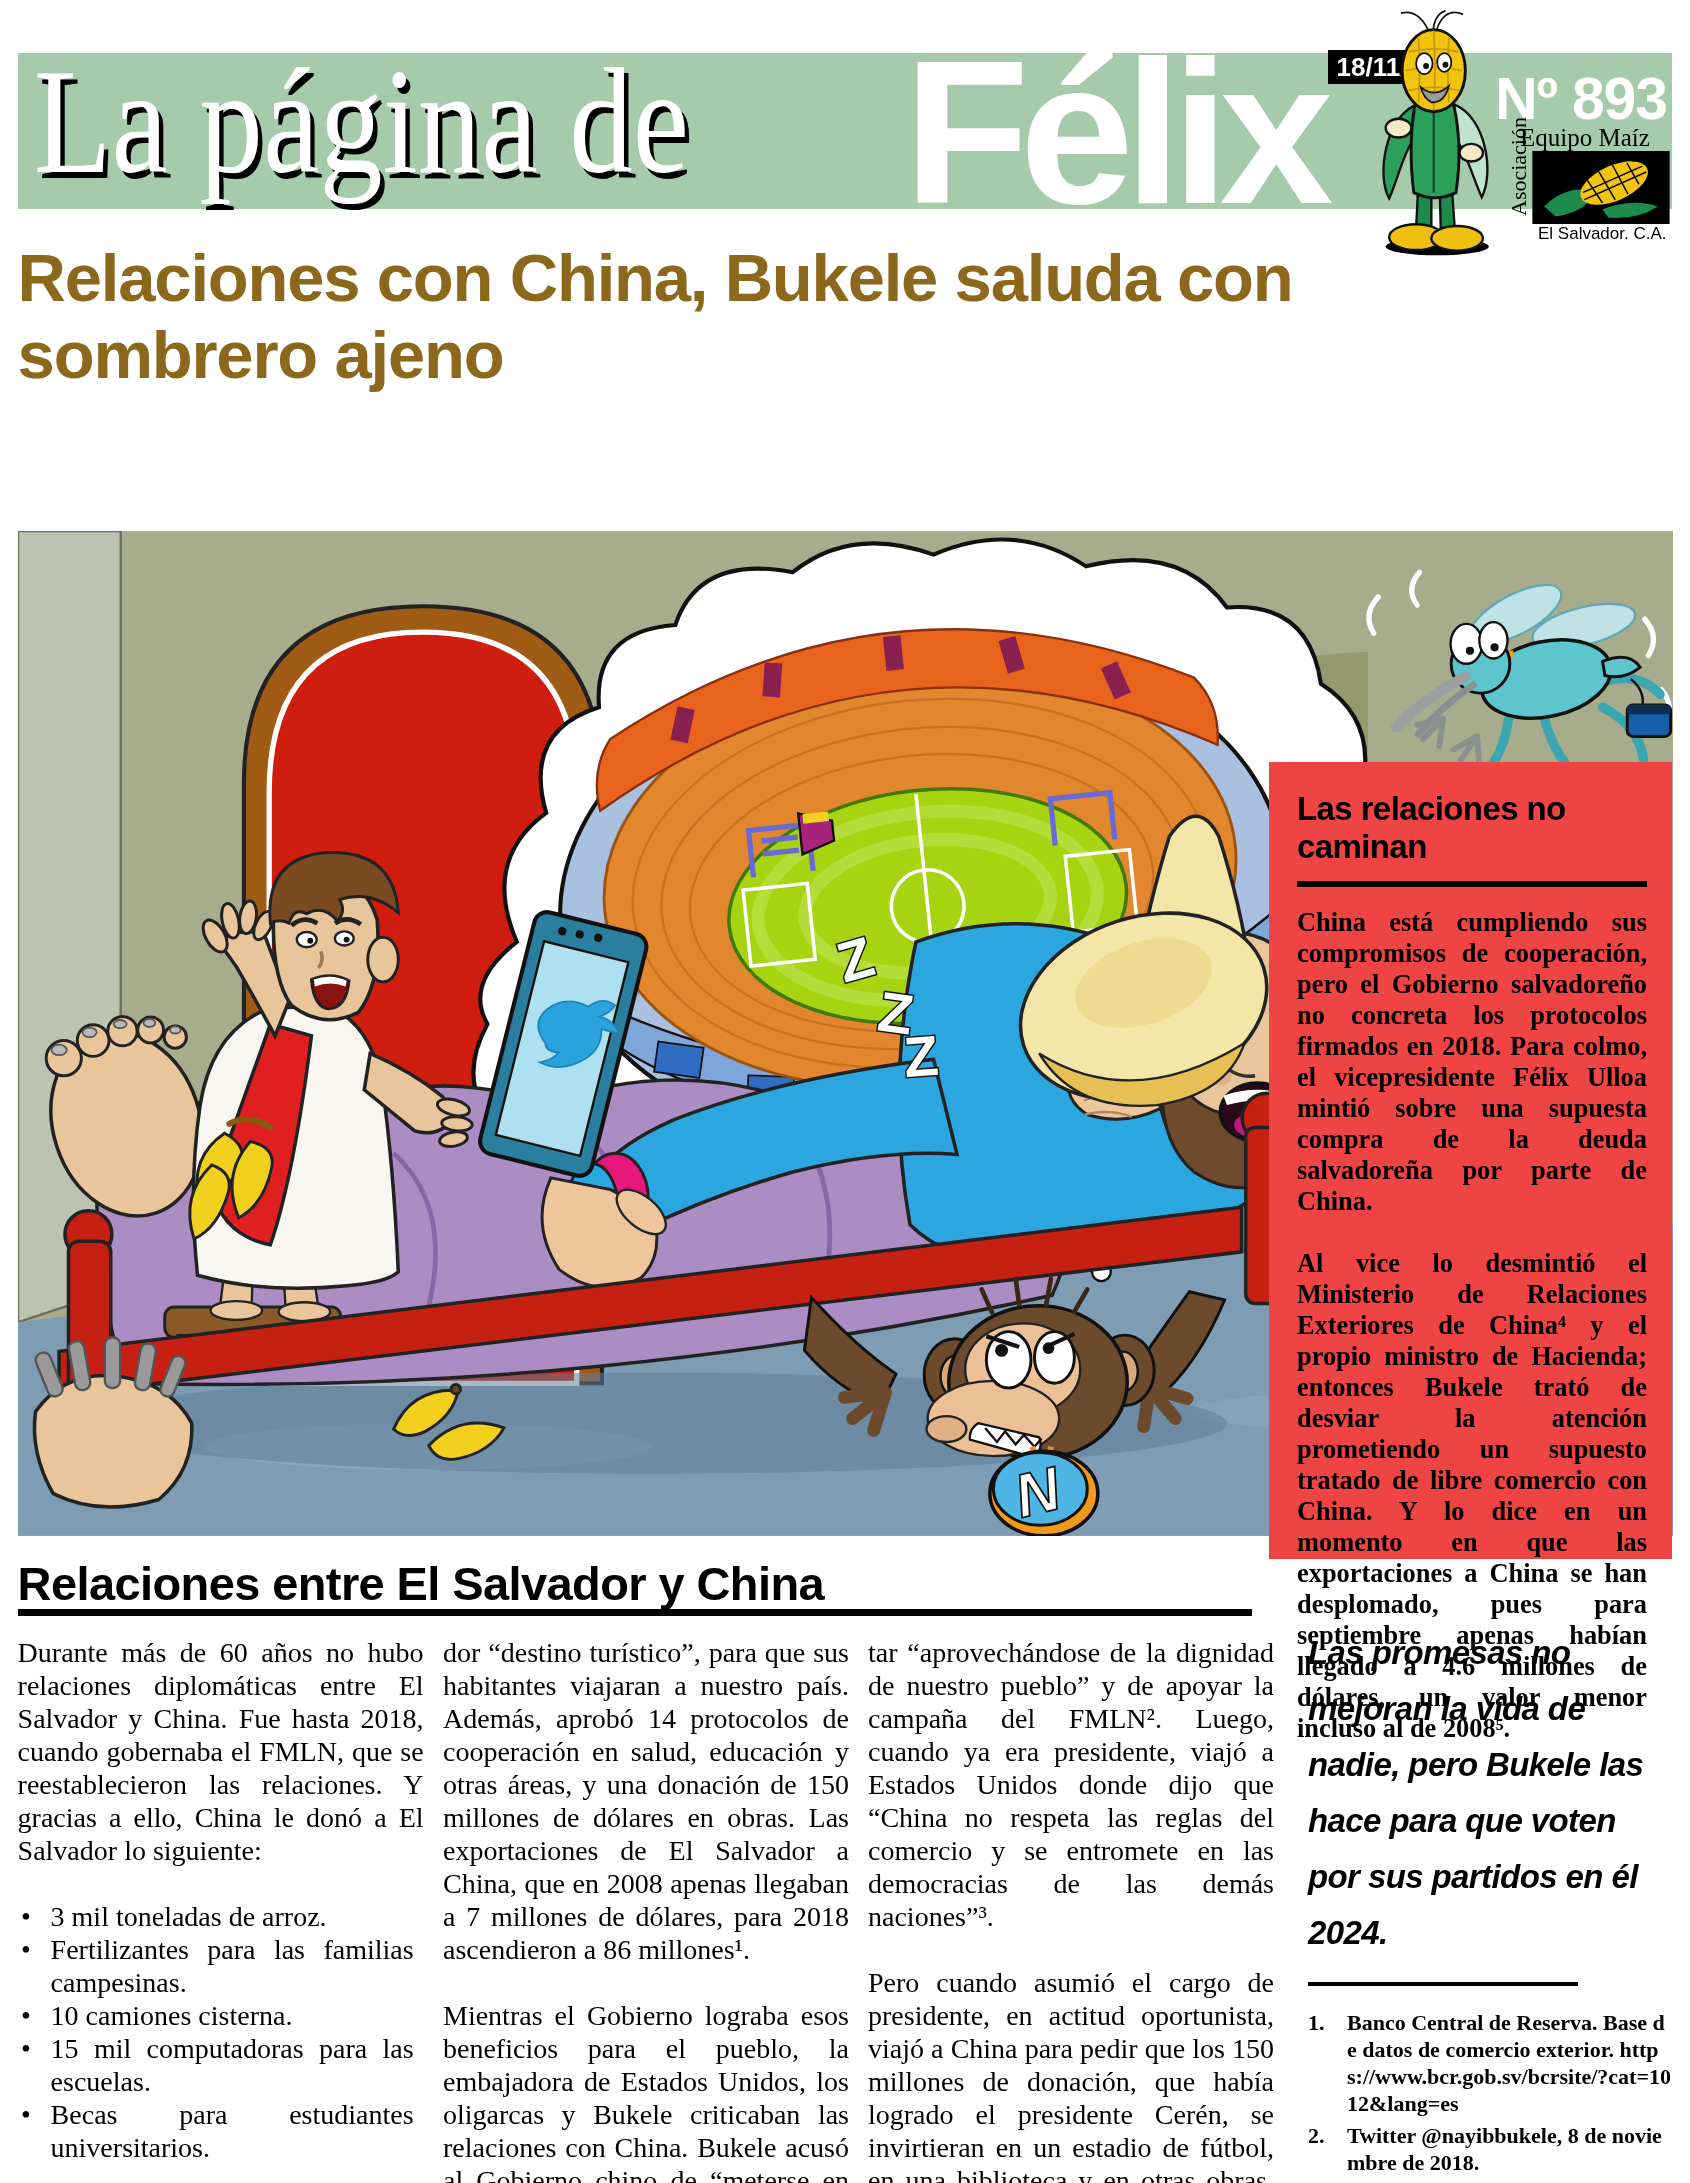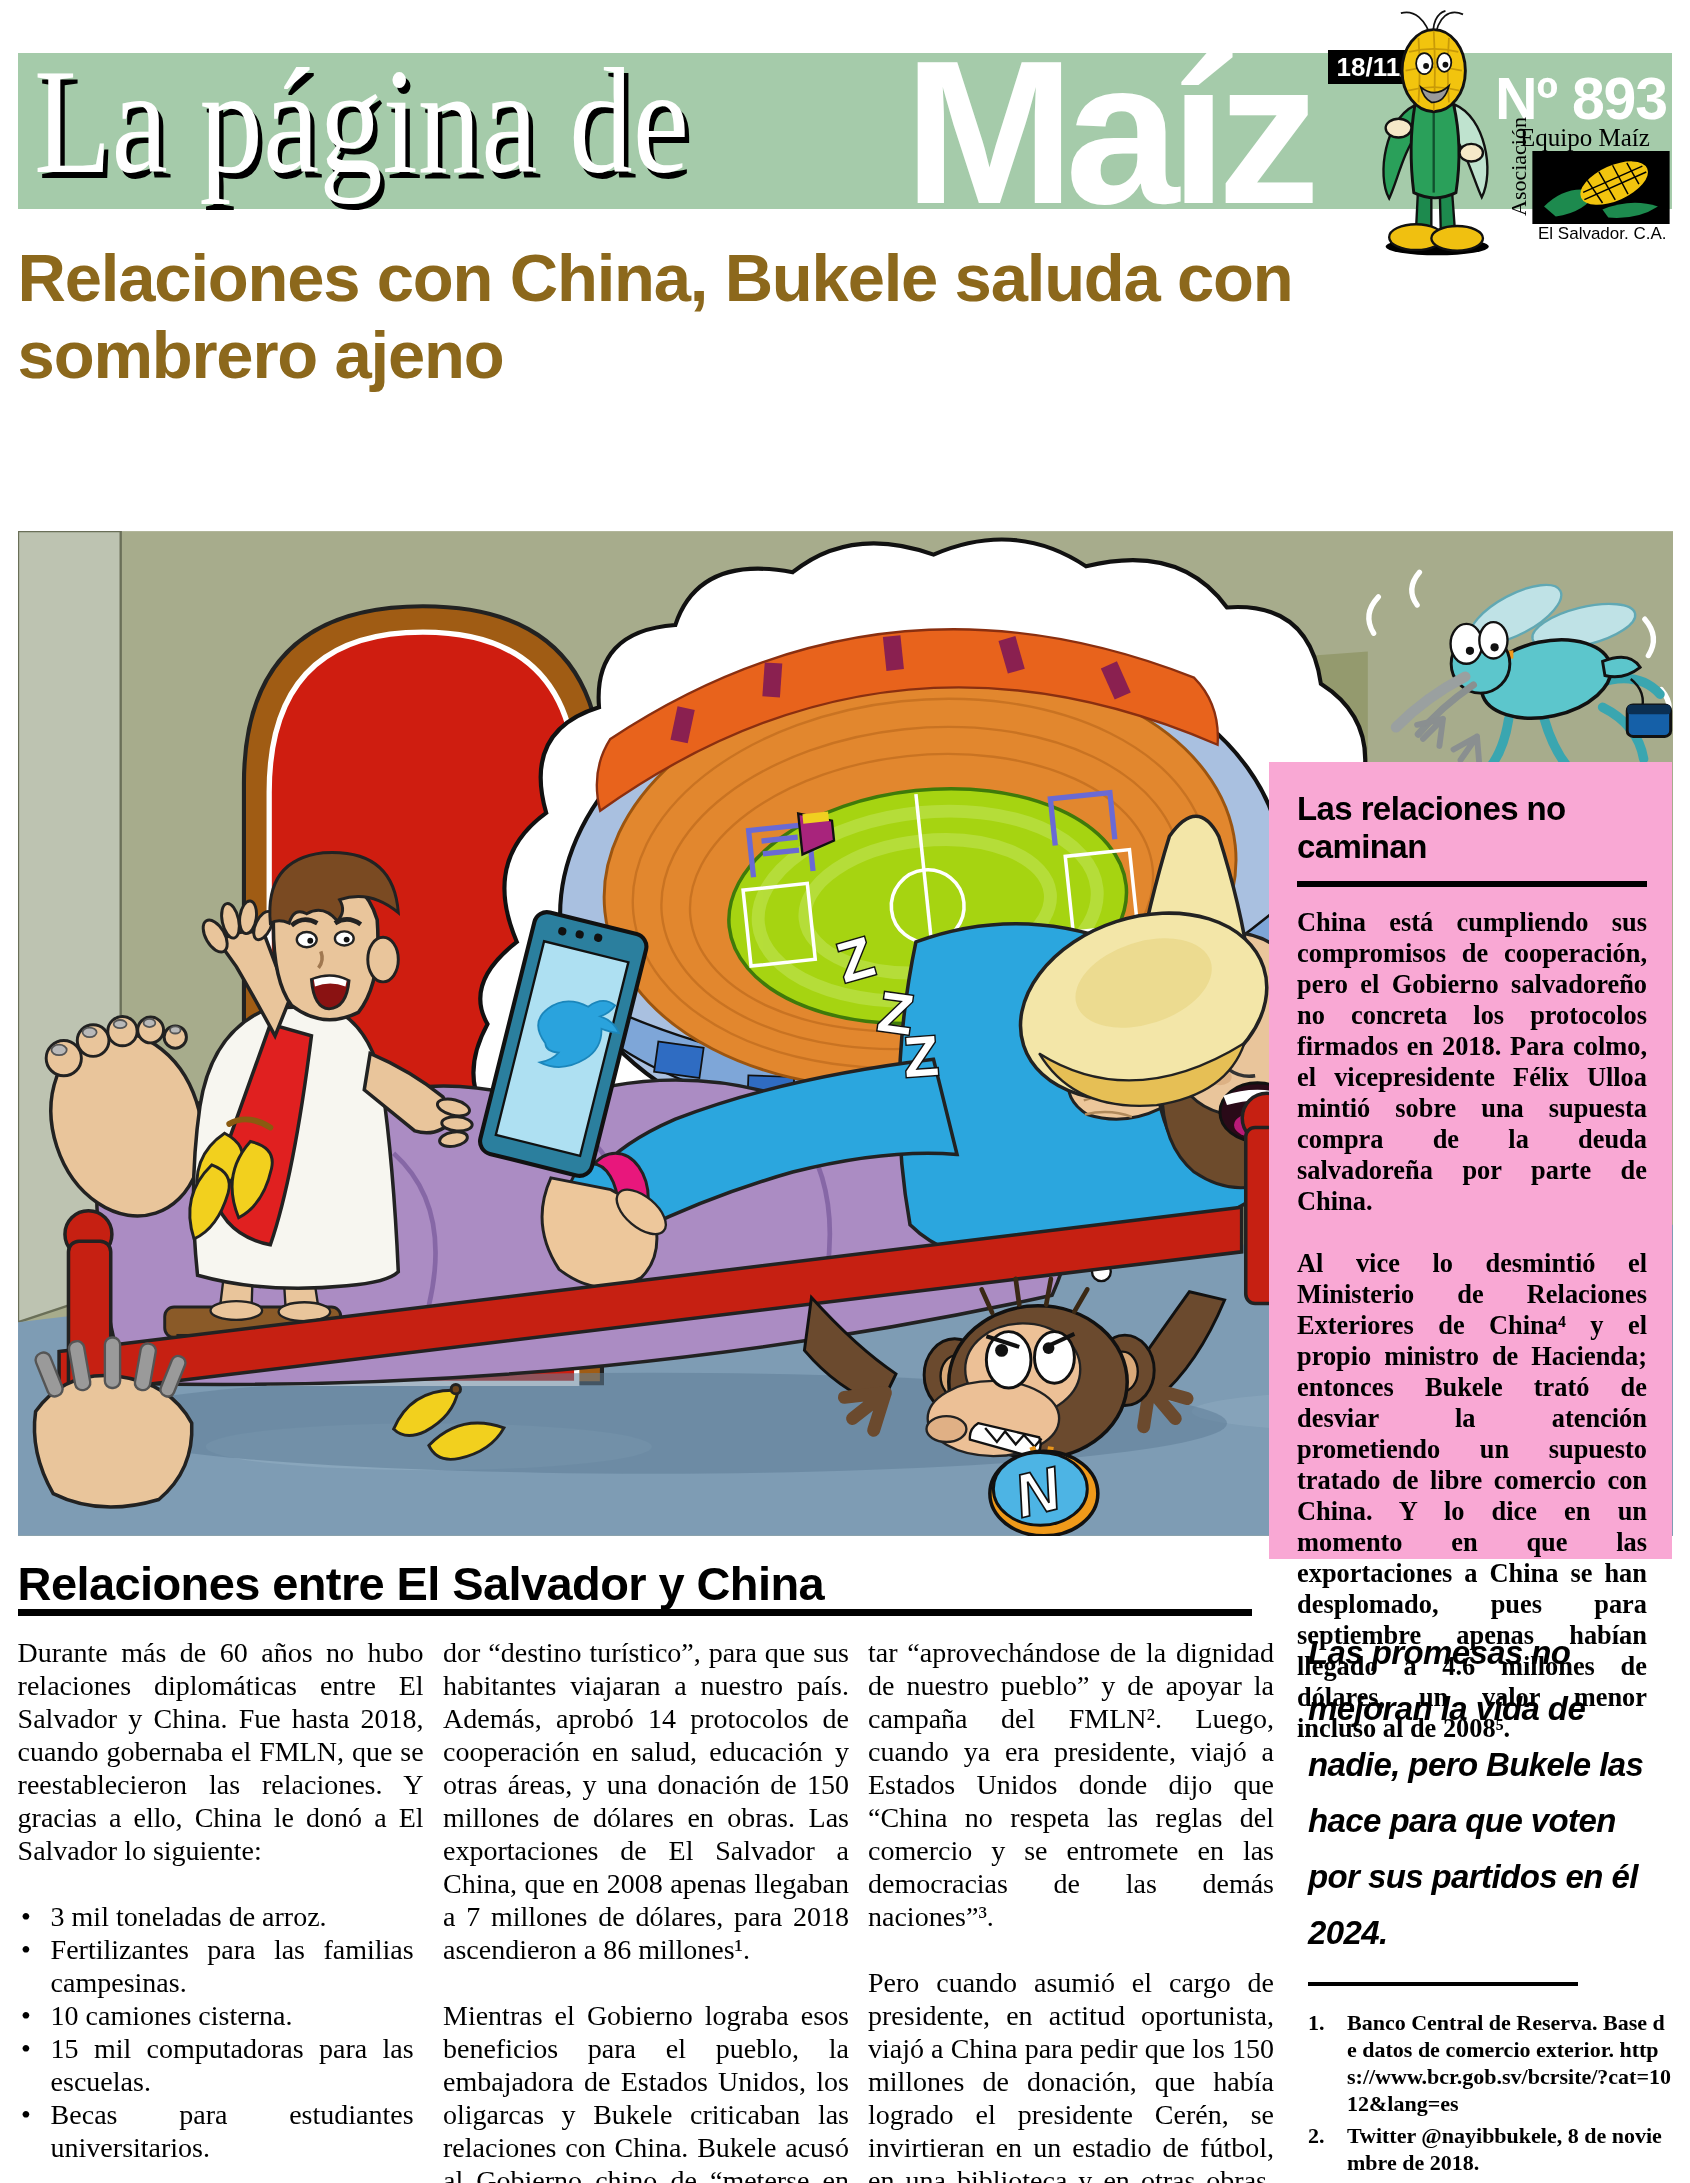--- a/index.html
+++ b/index.html
@@ -24,21 +24,21 @@
   .logo-country{position:absolute;left:1538px;top:224px;font-size:17px;color:#000;}
   .mascot{position:absolute;left:1362px;top:4.7px;width:144px;height:255px;}
   
   .headline{position:absolute;left:17.6px;top:239px;width:1321px;color:#8c681c;
         font-size:67px;line-height:77px;font-weight:bold;letter-spacing:-1.2px;}
   .lead{position:absolute;left:17.6px;top:439px;width:1655px;color:#101010;
         font-size:30px;line-height:41px;}
   
   .cartoon{position:absolute;left:17.6px;top:531px;width:1655px;height:1005px;}
   
-  .sidebox{position:absolute;left:1269px;top:762px;width:403px;height:797px;background:#f9a8d4;
+  .sidebox{position:absolute;left:1269px;top:762px;width:403px;height:797px;background:#ef4444;
         box-sizing:border-box;padding:28px 25px 0 28px;}
   .sidebox h3{margin:0;font-size:33px;font-weight:bold;color:#000;letter-spacing:-0.6px;}
   .sidebox .rule{height:5.9px;background:#000;margin:15.3px 0 20px 0;}
   .sidebox p{margin:0 0 30.5px 0;font-family:"Liberation Serif",serif;font-size:26.4px;line-height:31px;
         text-align:justify;color:#000;font-weight:bold;}
   
   .sec-title{position:absolute;left:17.6px;top:1556px;font-size:47px;font-weight:bold;color:#000;
         letter-spacing:-0.6px;}
   .sec-rule{position:absolute;left:17.6px;top:1609px;width:1234px;height:7px;background:#000;}
   .col{position:absolute;top:1636px;width:406px;font-family:"Liberation Serif",serif;
@@ -56,21 +56,21 @@
   .footnote{position:relative;padding-left:39px;margin-bottom:4.7px;word-break:break-all;text-align:left;}
   .footnote::before{counter-increment:fn;content:counter(fn) ".";position:absolute;left:0;}
 </style>
 </head>
 <body>
 
 <div class="page">
 
   <div class="band"></div>
   <div class="mast-script">La página de</div>
-  <div class="mast-main">Maíz</div>
+  <div class="mast-main">Félix</div>
   <div class="date-box">18/11/22</div>
   <div class="issue">Nº 893</div>
 
   <svg class="mascot" viewBox="0 0 245 435">
     <path d="M120,62 C108,22 88,8 66,14" fill="none" stroke="#111" stroke-width="3"></path>
     <path d="M124,60 C128,18 150,6 172,16" fill="none" stroke="#111" stroke-width="3"></path>
     <path d="M122,62 C118,30 128,14 142,10" fill="none" stroke="#111" stroke-width="3"></path>
     <ellipse cx="128" cy="412" rx="88" ry="15" fill="#000"></ellipse>
     <path d="M96,300 L92,380 L118,382 L118,302 Z" fill="#1d8a4e" stroke="#111" stroke-width="4"></path>
     <path d="M132,302 L134,384 L158,382 L152,300 Z" fill="#1d8a4e" stroke="#111" stroke-width="4"></path>

